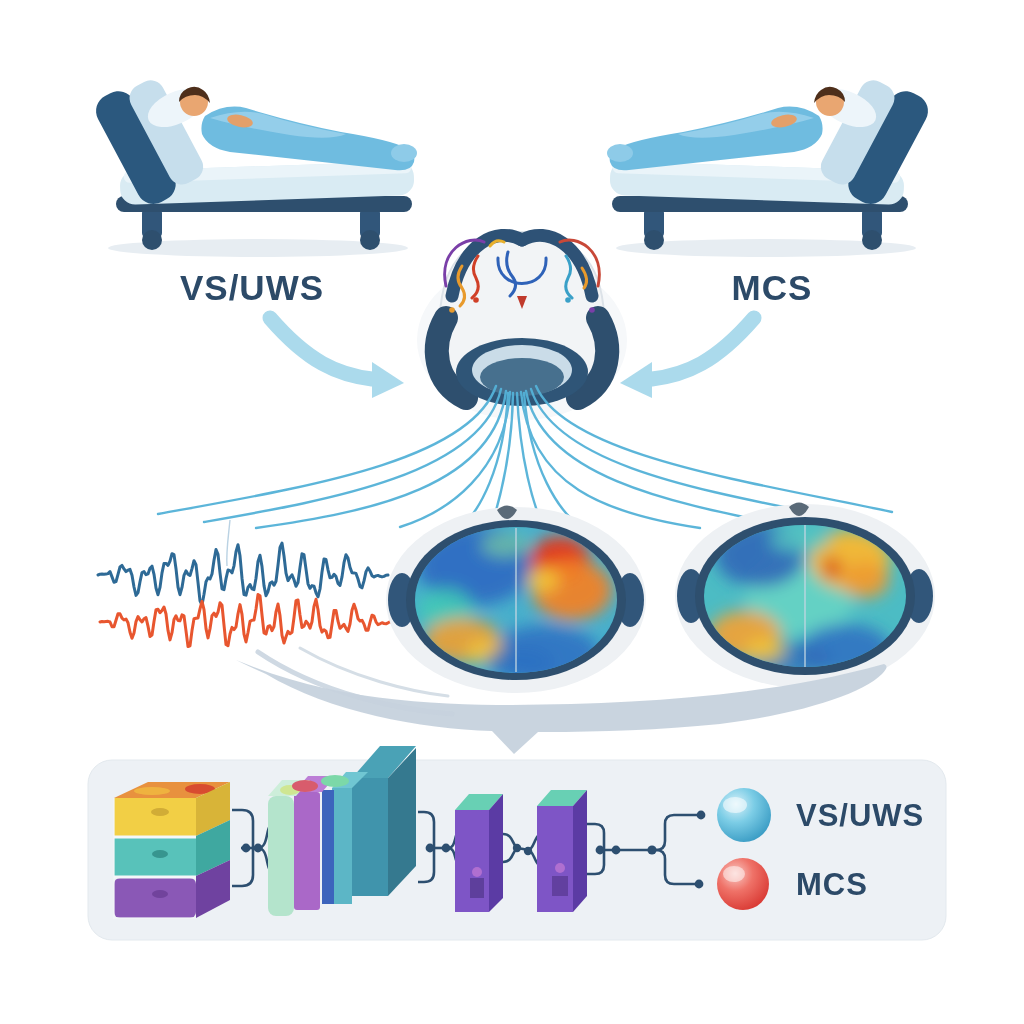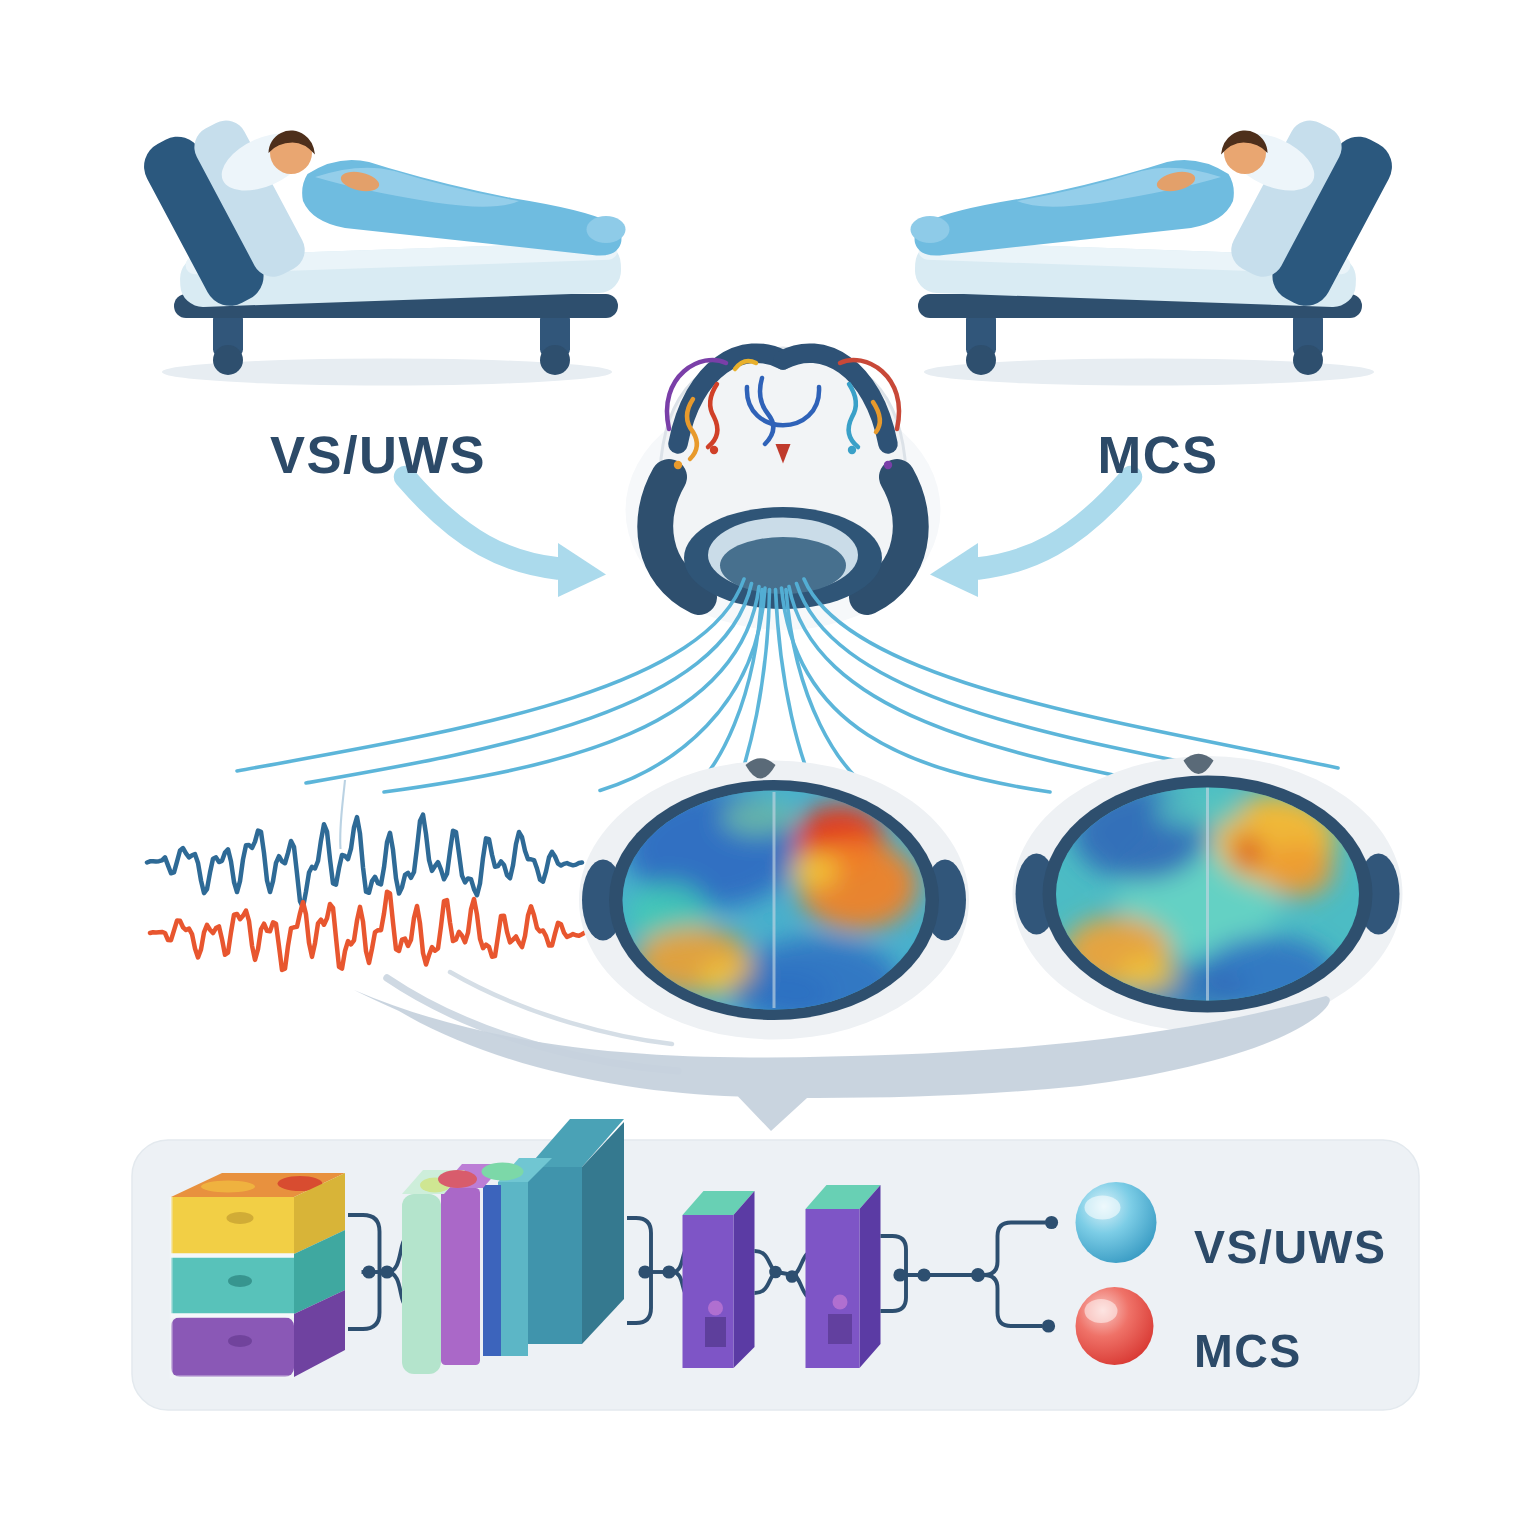--- a/index.html
+++ b/index.html
@@ -1,19 +1,19 @@
 <!DOCTYPE html>
 <html><head>
 <meta charset="utf-8">
 <style>
   html,body{margin:0;padding:0;background:#ffffff;}
   .canvas{position:relative;width:1024px;height:1024px;background:#ffffff;overflow:hidden;
           font-family:"Liberation Sans",sans-serif;}
   .canvas svg{position:absolute;left:0;top:0;}
-  .lbl{position:absolute;font-weight:bold;color:#2c4a68;letter-spacing:1px;line-height:1;margin-top:16px;}
+  .lbl{position:absolute;font-weight:bold;color:#2c4a68;letter-spacing:1px;line-height:1;}
   .lbl-top{font-size:35px;width:200px;text-align:center;}
   .lbl-out{font-size:31px;}
 </style>
 </head>
 <body>
 
 <div class="canvas">
 
 <svg width="1024" height="1024" viewBox="0 0 1024 1024">
   <defs>

